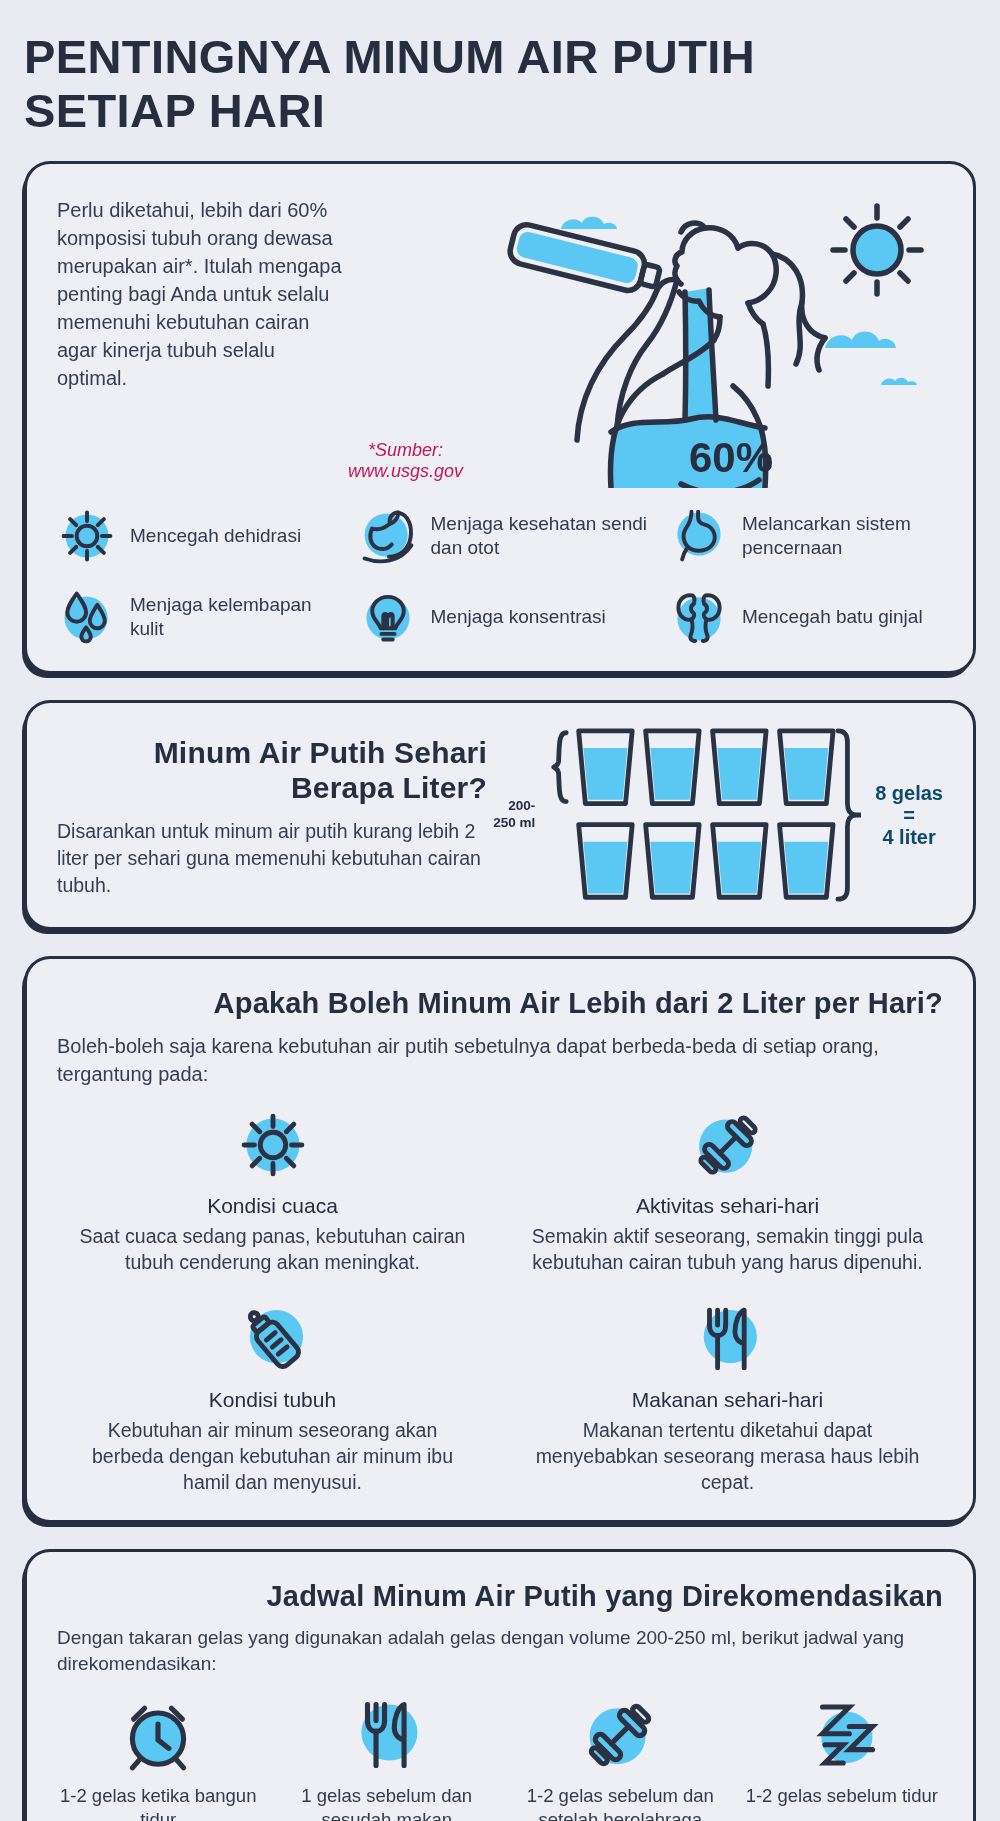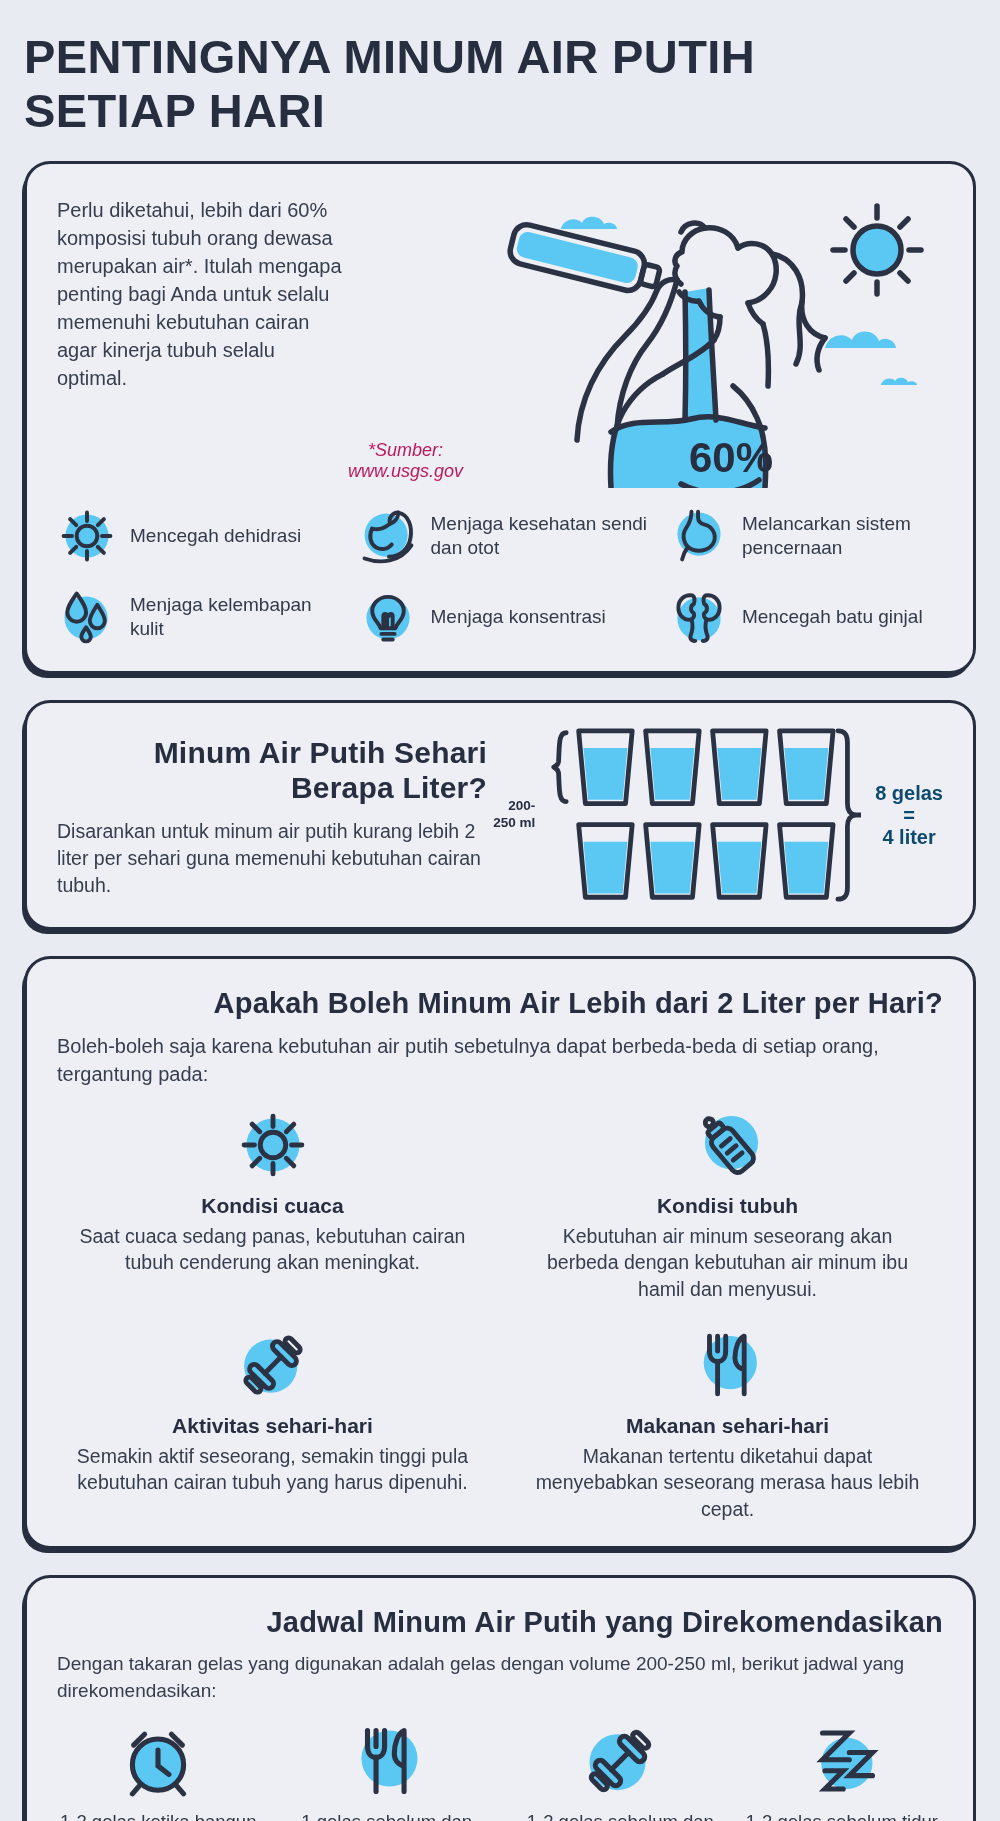--- a/index.html
+++ b/index.html
@@ -41,21 +41,21 @@
   .glasses-row{display:flex;align-items:center;justify-content:flex-end;gap:10px;}
   .vol-label{font-size:13.5px;font-weight:bold;text-align:right;white-space:pre-line;line-height:1.25;color:#272e40;}
   .glasses svg{display:block;width:316px;height:176px;}
   .glasses svg .s{stroke:#2b3244;stroke-width:5;fill:none;stroke-linecap:round;stroke-linejoin:round;}
   .glasses svg .b{fill:#5ac8f2;stroke:none;}
   .total-label{font-size:20px;font-weight:800;text-align:center;line-height:1.12;color:#0c4a6e;margin-left:4px;}
   
   .factors{display:grid;grid-template-columns:1fr 1fr;row-gap:26px;column-gap:24px;margin-top:20px;}
   .factor{display:flex;flex-direction:column;align-items:center;text-align:center;}
   .factor .icon svg{width:74px;height:74px;}
-  .factor-title{font-size:21px;font-weight:700;margin:12px 0 5px;color:#272e40;}
+  .factor-title{font-size:21px;font-weight:400;margin:12px 0 5px;color:#272e40;}
   .factor-body{font-size:19.5px;line-height:1.35;color:#363d4d;max-width:400px;}
   
   .schedule{display:grid;grid-template-columns:1fr 1.12fr 1.05fr 1fr;column-gap:14px;margin-top:18px;}
   .sched-item{display:flex;flex-direction:column;align-items:center;text-align:center;}
   .sched-item .icon svg{width:78px;height:78px;}
   .sched-label{font-size:18.5px;line-height:1.3;color:#333a4a;margin-top:10px;}
   
   .hero .o{stroke:#2b3244;stroke-width:5.5;fill:none;stroke-linecap:round;stroke-linejoin:round;}
   .hero .b{fill:#5ac8f2;stroke:none;}
   .hero text{font-family:"Liberation Sans","DejaVu Sans",sans-serif;}
@@ -273,113 +273,113 @@
     <line class="s" x1="14" y1="50" x2="20.5" y2="43.5"></line>
               <line class="s" x1="43.5" y1="20.5" x2="50" y2="14"></line>
             </svg>
           </span>
         <div class="factor-title">Kondisi cuaca</div>
         <div class="factor-body">Saat cuaca sedang panas, kebutuhan cairan tubuh cenderung akan meningkat.</div>
       </div>
       <div class="factor">
         <span class="icon">
             <svg viewBox="0 0 64 64" xmlns="http://www.w3.org/2000/svg">
+              <circle class="b" cx="30" cy="33" r="23"></circle>
+    <g transform="rotate(-45 32 32)">
+      <line class="s" x1="22" y1="32" x2="42" y2="32" stroke-width="6"></line>
+      <rect class="s" x="14" y="19" width="8" height="26" rx="4"></rect>
+      <rect class="s" x="42" y="19" width="8" height="26" rx="4"></rect>
+      <rect class="s" x="5" y="24" width="6" height="16" rx="3"></rect>
+      <rect class="s" x="53" y="24" width="6" height="16" rx="3"></rect>
+    </g>
+            </svg>
+          </span>
+        <div class="factor-title">Aktivitas sehari-hari</div>
+        <div class="factor-body">Semakin aktif seseorang, semakin tinggi pula kebutuhan cairan tubuh yang harus dipenuhi.</div>
+      </div>
+      <div class="factor">
+        <span class="icon">
+            <svg viewBox="0 0 64 64" xmlns="http://www.w3.org/2000/svg">
               <circle class="b" cx="35" cy="30" r="23"></circle>
     <g transform="rotate(-40 32 32)">
       <path class="s" d="M30,4 C27,7 29,10 32,10 C35,10 37,7 34,4 C33,3 31,3 30,4 Z"></path>
       <rect class="s" x="25" y="12" width="14" height="7" rx="2"></rect>
       <rect class="s" x="21" y="19" width="22" height="38" rx="6"></rect>
       <line class="s" x1="27" y1="29" x2="37" y2="29"></line>
       <line class="s" x1="27" y1="37" x2="37" y2="37"></line>
       <line class="s" x1="27" y1="45" x2="37" y2="45"></line>
     </g>
             </svg>
           </span>
         <div class="factor-title">Kondisi tubuh</div>
         <div class="factor-body">Kebutuhan air minum seseorang akan berbeda dengan kebutuhan air minum ibu hamil dan menyusui.</div>
       </div>
       <div class="factor">
         <span class="icon">
             <svg viewBox="0 0 64 64" xmlns="http://www.w3.org/2000/svg">
+              <circle class="b" cx="34" cy="30" r="23"></circle>
+    <line class="s" x1="16" y1="7" x2="16" y2="20"></line>
+    <line class="s" x1="23" y1="7" x2="23" y2="20"></line>
+    <line class="s" x1="30" y1="7" x2="30" y2="20"></line>
+    <path class="s" d="M16,20 C16,26 19,29 23,29 C27,29 30,26 30,20"></path>
+    <line class="s" x1="23" y1="29" x2="23" y2="57"></line>
+    <path class="s" d="M46,57 L46,7 C41,9 38,18 38,26 C38,31 41,35 46,36"></path>
+            </svg>
+          </span>
+        <div class="factor-title">Makanan sehari-hari</div>
+        <div class="factor-body">Makanan tertentu diketahui dapat menyebabkan seseorang merasa haus lebih cepat.</div>
+      </div>
+    </div>
+  </section>
+
+  <section class="card" style="margin-bottom:0;">
+    <h2 style="font-size:29px;">Jadwal Minum Air Putih yang Direkomendasikan</h2>
+    <p class="body-text" style="margin:0;font-size:19px;">Dengan takaran gelas yang digunakan adalah gelas dengan volume 200-250 ml, berikut jadwal yang direkomendasikan:</p>
+    <div class="schedule">
+      <div class="sched-item">
+        <span class="icon">
+            <svg viewBox="0 0 64 64" xmlns="http://www.w3.org/2000/svg">
+              <circle class="b" cx="32" cy="35" r="21"></circle>
+    <circle class="s" cx="32" cy="35" r="21"></circle>
+    <path class="sm" d="M32,23 L32,36 L41,43"></path>
+    <line class="s" x1="17" y1="52" x2="11" y2="59"></line>
+    <line class="s" x1="47" y1="52" x2="53" y2="59"></line>
+    <line class="s" x1="12" y1="19" x2="21" y2="10"></line>
+    <line class="s" x1="52" y1="19" x2="43" y2="10"></line>
+            </svg>
+          </span>
+        <div class="sched-label">1-2 gelas ketika bangun tidur</div>
+      </div>
+      <div class="sched-item">
+        <span class="icon">
+            <svg viewBox="0 0 64 64" xmlns="http://www.w3.org/2000/svg">
+              <circle class="b" cx="34" cy="30" r="23"></circle>
+    <line class="s" x1="16" y1="7" x2="16" y2="20"></line>
+    <line class="s" x1="23" y1="7" x2="23" y2="20"></line>
+    <line class="s" x1="30" y1="7" x2="30" y2="20"></line>
+    <path class="s" d="M16,20 C16,26 19,29 23,29 C27,29 30,26 30,20"></path>
+    <line class="s" x1="23" y1="29" x2="23" y2="57"></line>
+    <path class="s" d="M46,57 L46,7 C41,9 38,18 38,26 C38,31 41,35 46,36"></path>
+            </svg>
+          </span>
+        <div class="sched-label">1 gelas sebelum dan sesudah makan</div>
+      </div>
+      <div class="sched-item">
+        <span class="icon">
+            <svg viewBox="0 0 64 64" xmlns="http://www.w3.org/2000/svg">
               <circle class="b" cx="30" cy="33" r="23"></circle>
     <g transform="rotate(-45 32 32)">
       <line class="s" x1="22" y1="32" x2="42" y2="32" stroke-width="6"></line>
       <rect class="s" x="14" y="19" width="8" height="26" rx="4"></rect>
       <rect class="s" x="42" y="19" width="8" height="26" rx="4"></rect>
       <rect class="s" x="5" y="24" width="6" height="16" rx="3"></rect>
       <rect class="s" x="53" y="24" width="6" height="16" rx="3"></rect>
     </g>
             </svg>
           </span>
-        <div class="factor-title">Aktivitas sehari-hari</div>
-        <div class="factor-body">Semakin aktif seseorang, semakin tinggi pula kebutuhan cairan tubuh yang harus dipenuhi.</div>
-      </div>
-      <div class="factor">
-        <span class="icon">
-            <svg viewBox="0 0 64 64" xmlns="http://www.w3.org/2000/svg">
-              <circle class="b" cx="34" cy="30" r="23"></circle>
-    <line class="s" x1="16" y1="7" x2="16" y2="20"></line>
-    <line class="s" x1="23" y1="7" x2="23" y2="20"></line>
-    <line class="s" x1="30" y1="7" x2="30" y2="20"></line>
-    <path class="s" d="M16,20 C16,26 19,29 23,29 C27,29 30,26 30,20"></path>
-    <line class="s" x1="23" y1="29" x2="23" y2="57"></line>
-    <path class="s" d="M46,57 L46,7 C41,9 38,18 38,26 C38,31 41,35 46,36"></path>
-            </svg>
-          </span>
-        <div class="factor-title">Makanan sehari-hari</div>
-        <div class="factor-body">Makanan tertentu diketahui dapat menyebabkan seseorang merasa haus lebih cepat.</div>
-      </div>
-    </div>
-  </section>
-
-  <section class="card" style="margin-bottom:0;">
-    <h2 style="font-size:29px;">Jadwal Minum Air Putih yang Direkomendasikan</h2>
-    <p class="body-text" style="margin:0;font-size:19px;">Dengan takaran gelas yang digunakan adalah gelas dengan volume 200-250 ml, berikut jadwal yang direkomendasikan:</p>
-    <div class="schedule">
-      <div class="sched-item">
-        <span class="icon">
-            <svg viewBox="0 0 64 64" xmlns="http://www.w3.org/2000/svg">
-              <circle class="b" cx="32" cy="35" r="21"></circle>
-    <circle class="s" cx="32" cy="35" r="21"></circle>
-    <path class="sm" d="M32,23 L32,36 L41,43"></path>
-    <line class="s" x1="17" y1="52" x2="11" y2="59"></line>
-    <line class="s" x1="47" y1="52" x2="53" y2="59"></line>
-    <line class="s" x1="12" y1="19" x2="21" y2="10"></line>
-    <line class="s" x1="52" y1="19" x2="43" y2="10"></line>
-            </svg>
-          </span>
-        <div class="sched-label">1-2 gelas ketika bangun tidur</div>
-      </div>
-      <div class="sched-item">
-        <span class="icon">
-            <svg viewBox="0 0 64 64" xmlns="http://www.w3.org/2000/svg">
-              <circle class="b" cx="34" cy="30" r="23"></circle>
-    <line class="s" x1="16" y1="7" x2="16" y2="20"></line>
-    <line class="s" x1="23" y1="7" x2="23" y2="20"></line>
-    <line class="s" x1="30" y1="7" x2="30" y2="20"></line>
-    <path class="s" d="M16,20 C16,26 19,29 23,29 C27,29 30,26 30,20"></path>
-    <line class="s" x1="23" y1="29" x2="23" y2="57"></line>
-    <path class="s" d="M46,57 L46,7 C41,9 38,18 38,26 C38,31 41,35 46,36"></path>
-            </svg>
-          </span>
-        <div class="sched-label">1 gelas sebelum dan sesudah makan</div>
-      </div>
-      <div class="sched-item">
-        <span class="icon">
-            <svg viewBox="0 0 64 64" xmlns="http://www.w3.org/2000/svg">
-              <circle class="b" cx="30" cy="33" r="23"></circle>
-    <g transform="rotate(-45 32 32)">
-      <line class="s" x1="22" y1="32" x2="42" y2="32" stroke-width="6"></line>
-      <rect class="s" x="14" y="19" width="8" height="26" rx="4"></rect>
-      <rect class="s" x="42" y="19" width="8" height="26" rx="4"></rect>
-      <rect class="s" x="5" y="24" width="6" height="16" rx="3"></rect>
-      <rect class="s" x="53" y="24" width="6" height="16" rx="3"></rect>
-    </g>
-            </svg>
-          </span>
         <div class="sched-label">1-2 gelas sebelum dan setelah berolahraga</div>
       </div>
       <div class="sched-item">
         <span class="icon">
             <svg viewBox="0 0 64 64" xmlns="http://www.w3.org/2000/svg">
               <circle class="b" cx="36" cy="34" r="21"></circle>
     <path class="sm" d="M16,9 L38,9 L16,31 L38,31"></path>
     <path class="sm" d="M38,25 L57,25 L38,44 L57,44"></path>
     <path class="sm" d="M18,40 L33,40 L18,55 L33,55"></path>
             </svg>

